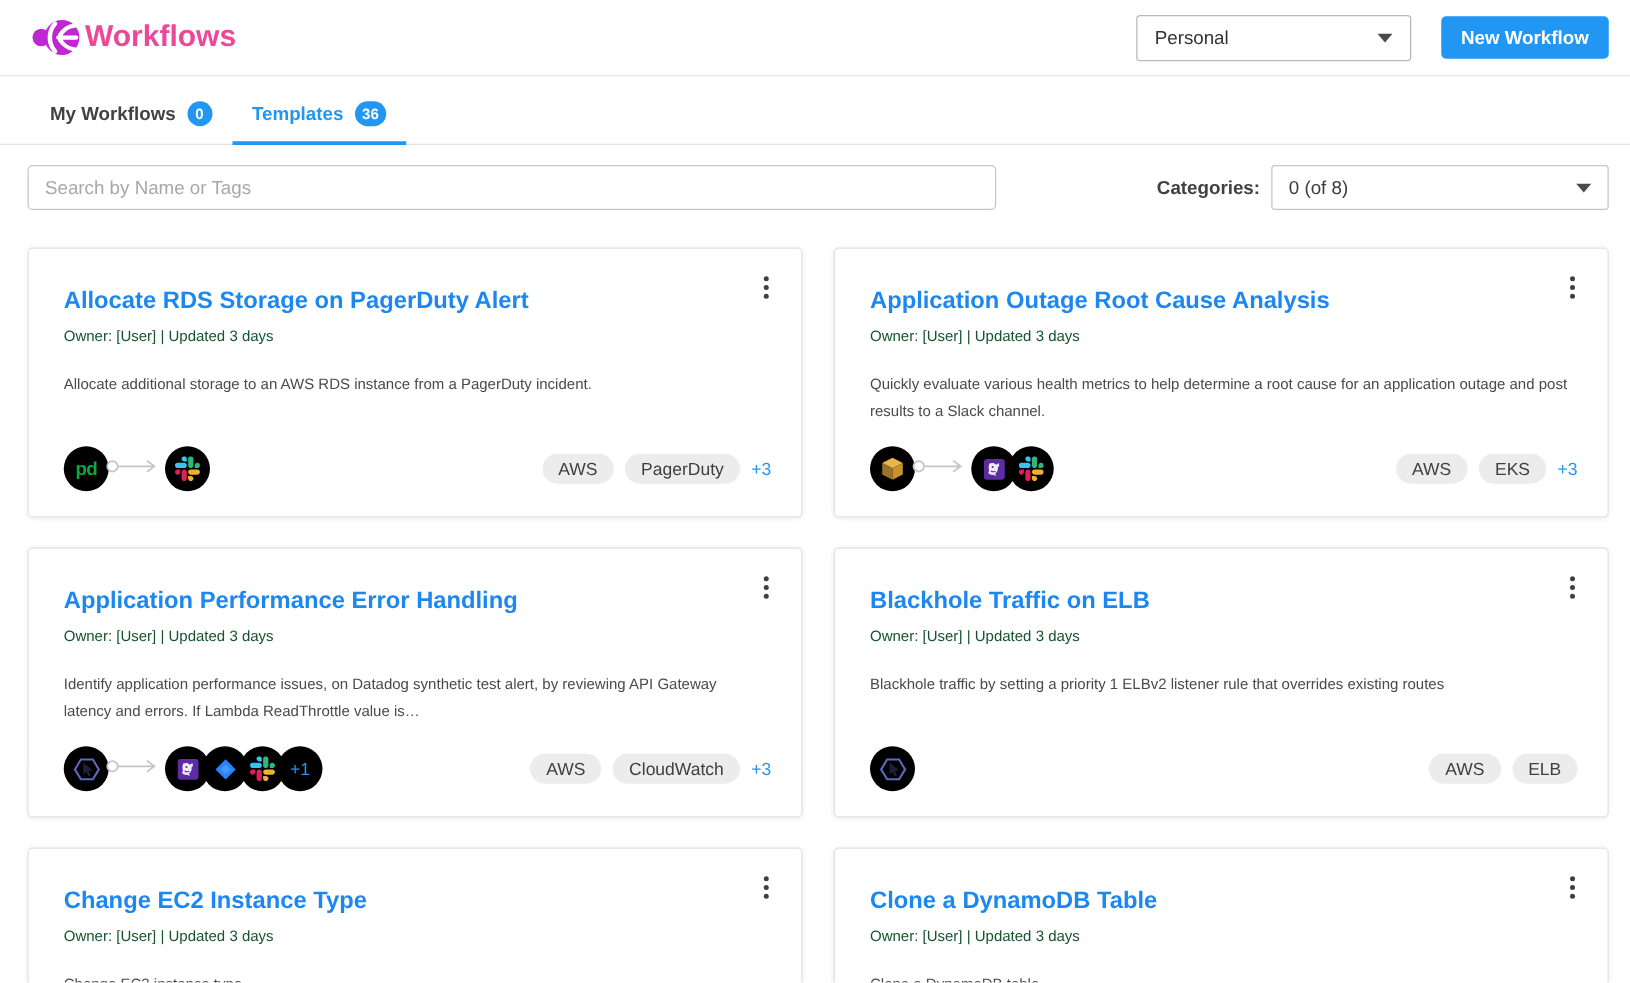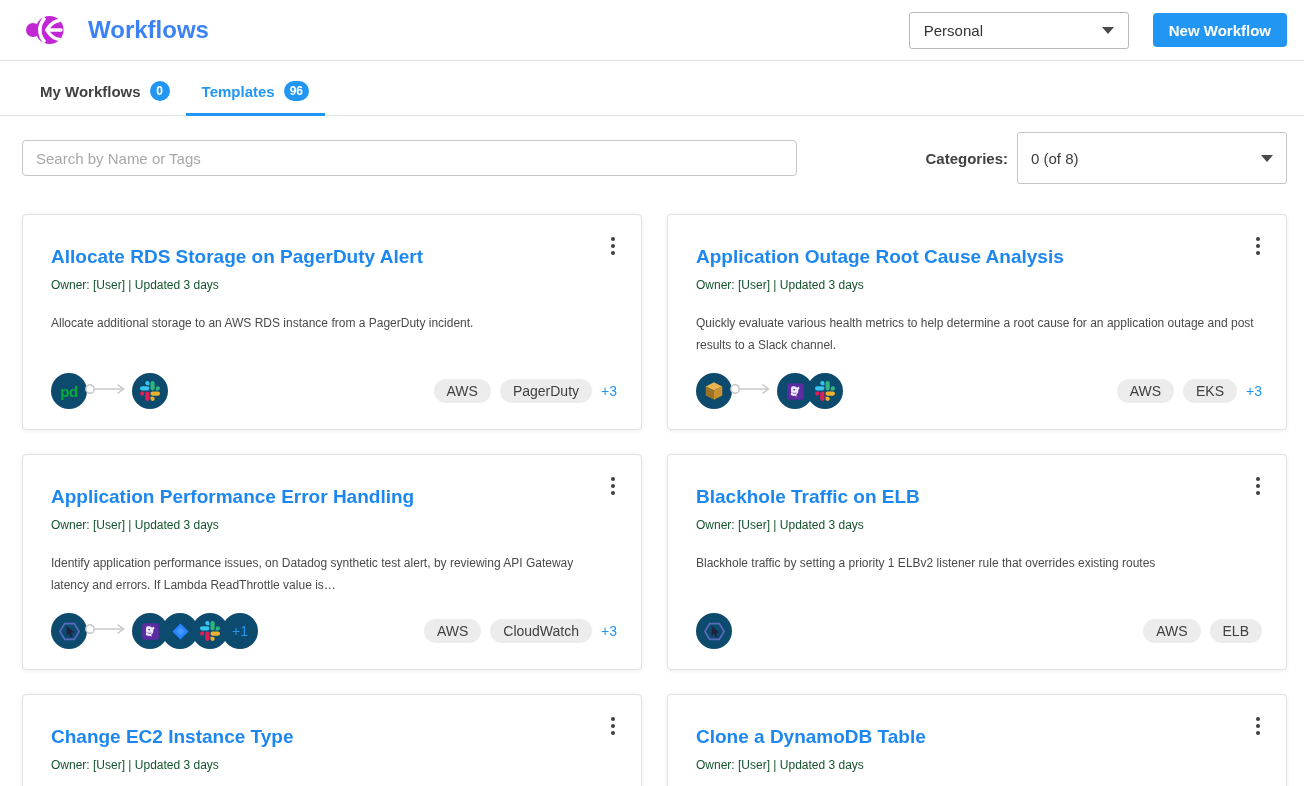--- a/index.html
+++ b/index.html
@@ -13,21 +13,21 @@
   body{
     width:1304px;height:786px;overflow:hidden;background:#fff;
     font-family:"Liberation Sans", sans-serif;color:#3c3c3c;
   }
   
   .header{
     display:flex;align-items:center;height:61px;
     padding:0 17px 0 24px;border-bottom:1px solid var(--border);
   }
   .logo{width:40px;height:38px;flex:0 0 auto;}
-  .app-title{font-size:24px;font-weight:700;color:#3b82f6;margin-left:24px;}
+  .app-title{font-size:24px;font-weight:700;color:#ec4899;margin-left:4px;}
   .header-spacer{flex:1;}
   .workspace-select{
     width:220px;height:37px;border:1px solid #b9b9b9;border-radius:3px;
     display:flex;align-items:center;justify-content:space-between;
     padding:16px 14px;font-size:15px;color:#333;cursor:pointer;margin-right:12px;
     background:#fff;
   }
   .caret{width:0;height:0;border-left:6px solid transparent;border-right:6px solid transparent;border-top:7px solid #4a4a4a;}
   .new-workflow-btn{
     height:34px;padding:0 16px;background:var(--accent);color:#fff;
@@ -54,21 +54,21 @@
   .filter-row{display:flex;align-items:center;padding:16px 17px 14px 22px;}
   .search-input{
     width:775px;height:36px;border:1px solid #c6c6c6;border-radius:4px;
     padding:0 13px;font-size:15px;color:#333;outline:none;
     font-family:"Liberation Sans", sans-serif;
   }
   .search-input::placeholder{color:#a8a8a8;}
   .categories-group{margin-left:auto;display:flex;align-items:center;}
   .categories-label{font-size:15px;font-weight:700;color:#414141;margin-right:9px;}
   .categories-select{
-    width:270px;height:52px;border:1px solid #c6c6c6;border-radius:3px;
+    width:270px;height:36px;border:1px solid #c6c6c6;border-radius:3px;
     display:flex;align-items:center;justify-content:space-between;
     padding:0 13px;font-size:15px;color:#3c3c3c;cursor:pointer;background:#fff;
   }
   
   .card-grid{
     display:grid;grid-template-columns:1fr 1fr;column-gap:25px;row-gap:24px;
     padding:16px 17px 0 22px;
   }
   .card{
     position:relative;height:216px;background:#fff;
@@ -89,21 +89,21 @@
     position:absolute;top:16px;right:18px;padding:6px 8px;cursor:pointer;
     display:flex;flex-direction:column;align-items:center;gap:3px;
   }
   .kebab i{width:4px;height:4px;border-radius:50%;background:#3f3f3f;}
   .card-footer{
     position:absolute;left:28px;right:24px;bottom:20px;
     display:flex;align-items:center;justify-content:space-between;
   }
   .icon-chain{display:flex;align-items:center;}
   .icon-circle{
-    width:36px;height:36px;border-radius:50%;background:#0c4a6e;
+    width:36px;height:36px;border-radius:50%;background:#000000;
     display:flex;align-items:center;justify-content:center;flex:0 0 auto;
   }
   .icon-circle.overlap{margin-left:-6px;}
   .connector{margin:0 2px 0 -3px;flex:0 0 auto;}
   .pd-text{font-size:15px;font-weight:800;color:#06ac38;letter-spacing:-0.5px;}
   .overflow-count{font-size:14px;color:var(--accent);font-weight:400;}
   .tag-row{display:flex;align-items:center;gap:9px;}
   .tag{
     background:var(--tag-bg);border-radius:13px;padding:4px 13px;
     font-size:14px;color:#3f3f3f;cursor:pointer;
@@ -131,21 +131,21 @@
   <button class="new-workflow-btn">New Workflow</button>
 </div>
 
 <div class="tabs">
   <div class="tab">
     <span>My Workflows</span>
     <span class="tab-badge">0</span>
   </div>
   <div class="tab active">
     <span>Templates</span>
-    <span class="tab-badge">96</span>
+    <span class="tab-badge">36</span>
   </div>
 </div>
 
 <div class="filter-row">
   <input class="search-input" type="text" placeholder="Search by Name or Tags" style="">
   <div class="categories-group">
     <span class="categories-label">Categories:</span>
     <div class="categories-select">
       <span>0 (of 8)</span>
       <span class="caret"></span>

